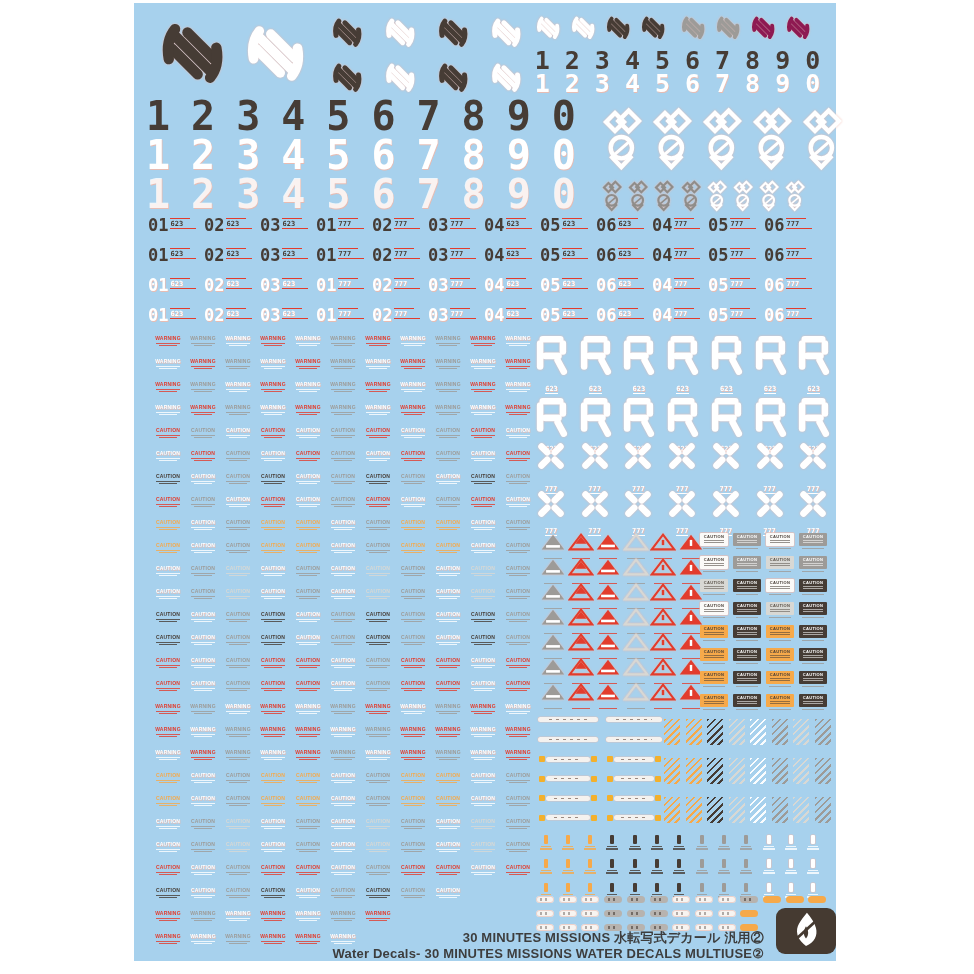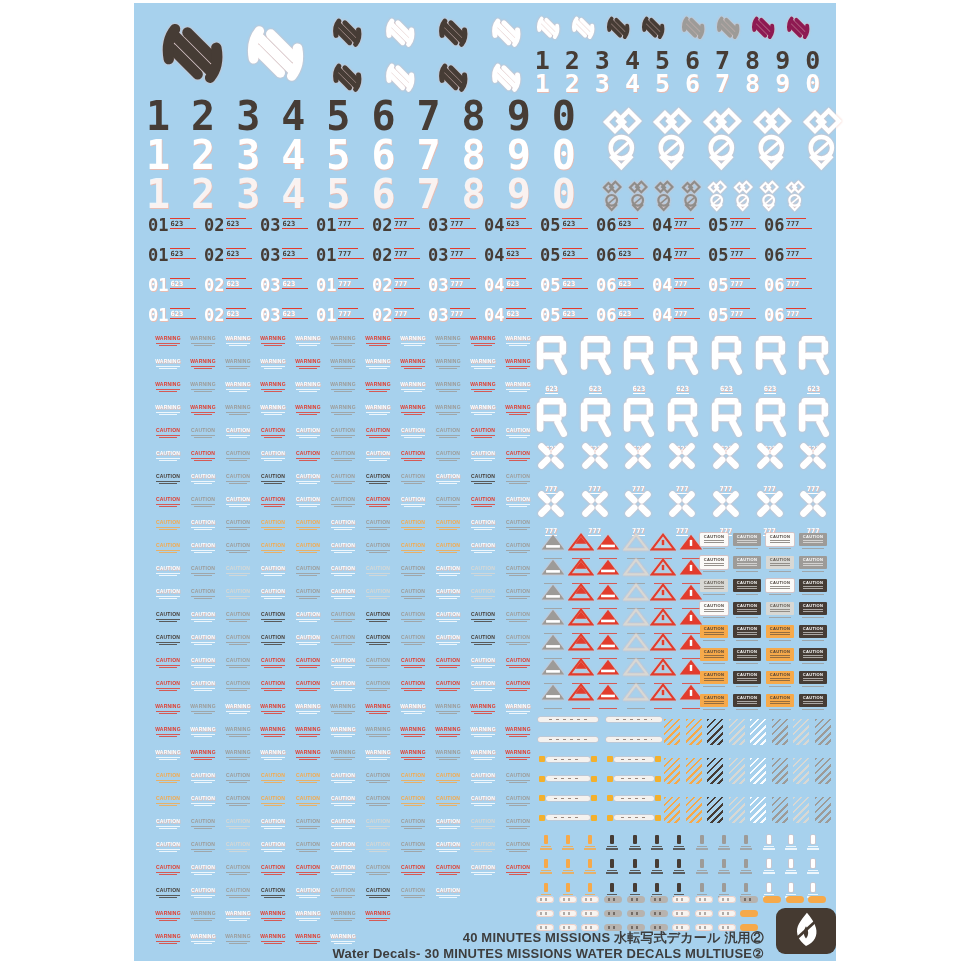--- a/index.html
+++ b/index.html
@@ -3239,21 +3239,21 @@
         <div class="dc" style="left: 447.4px; top: 921px; width: 18px; height: 7px; background: repeating-linear-gradient(90deg, rgba(120, 110, 105, 0.55) 0px, rgba(120, 110, 105, 0.55) 2px, transparent 2px, transparent 5px) center center / 10px 3px no-repeat rgb(247, 244, 241); box-shadow: rgba(230, 180, 170, 0.55) 0px 0px 0px 1px inset; border-radius: 3.5px;"></div>
         <div class="dc" style="left: 470.1px; top: 921px; width: 18px; height: 7px; background: repeating-linear-gradient(90deg, rgba(70, 60, 53, 0.6) 0px, rgba(70, 60, 53, 0.6) 2px, transparent 2px, transparent 5px) center center / 10px 3px no-repeat rgb(183, 179, 175); border-radius: 3.5px;"></div>
         <div class="dc" style="left: 492.8px; top: 921px; width: 18px; height: 7px; background: repeating-linear-gradient(90deg, rgba(70, 60, 53, 0.6) 0px, rgba(70, 60, 53, 0.6) 2px, transparent 2px, transparent 5px) center center / 10px 3px no-repeat rgb(183, 179, 175); border-radius: 3.5px;"></div>
         <div class="dc" style="left: 515.5px; top: 921px; width: 18px; height: 7px; background: repeating-linear-gradient(90deg, rgba(70, 60, 53, 0.6) 0px, rgba(70, 60, 53, 0.6) 2px, transparent 2px, transparent 5px) center center / 10px 3px no-repeat rgb(183, 179, 175); border-radius: 3.5px;"></div>
         <div class="dc" style="left: 538.2px; top: 921px; width: 18px; height: 7px; background: repeating-linear-gradient(90deg, rgba(120, 110, 105, 0.55) 0px, rgba(120, 110, 105, 0.55) 2px, transparent 2px, transparent 5px) center center / 10px 3px no-repeat rgb(247, 244, 241); box-shadow: rgba(230, 180, 170, 0.55) 0px 0px 0px 1px inset; border-radius: 3.5px;"></div>
         <div class="dc" style="left: 560.9px; top: 921px; width: 18px; height: 7px; background: repeating-linear-gradient(90deg, rgba(120, 110, 105, 0.55) 0px, rgba(120, 110, 105, 0.55) 2px, transparent 2px, transparent 5px) center center / 10px 3px no-repeat rgb(247, 244, 241); box-shadow: rgba(230, 180, 170, 0.55) 0px 0px 0px 1px inset; border-radius: 3.5px;"></div>
         <div class="dc" style="left: 583.6px; top: 921px; width: 18px; height: 7px; background: repeating-linear-gradient(90deg, rgba(120, 110, 105, 0.55) 0px, rgba(120, 110, 105, 0.55) 2px, transparent 2px, transparent 5px) center center / 10px 3px no-repeat rgb(247, 244, 241); box-shadow: rgba(230, 180, 170, 0.55) 0px 0px 0px 1px inset; border-radius: 3.5px;"></div>
         <div class="dc" style="left: 606.3px; top: 921px; width: 18px; height: 7px; background: rgb(246, 169, 74); border-radius: 3.5px;"></div>
       </div>
     <div class="footer" style="color: rgb(61, 61, 61);">
-      <div>40 MINUTES MISSIONS 水転写式デカール 汎用②</div>
+      <div>30 MINUTES MISSIONS 水転写式デカール 汎用②</div>
       <div>Water Decals- 30 MINUTES MISSIONS WATER DECALS MULTIUSE②</div>
     </div>
     <div class="logo" id="logo" style="background: rgb(69, 58, 49);">
       <span>
         <svg viewBox="0 0 40 40" width="40" height="38">
           <path d="M21 3 C14 12 9 17 11 26 C12.5 32 17 35 20 38 C29 34 32.5 27 30.5 19 C29 13 25 8 21 3 Z" fill="#ffffff"></path>
           <path d="M9 31 L31 11" stroke="#453a31" stroke-width="3"></path>
           <path d="M20 17 C17.5 21.5 16.5 25.5 20 30 C23.5 25.5 22.5 21 20 17 Z" fill="#453a31"></path>
         </svg>
       </span>

